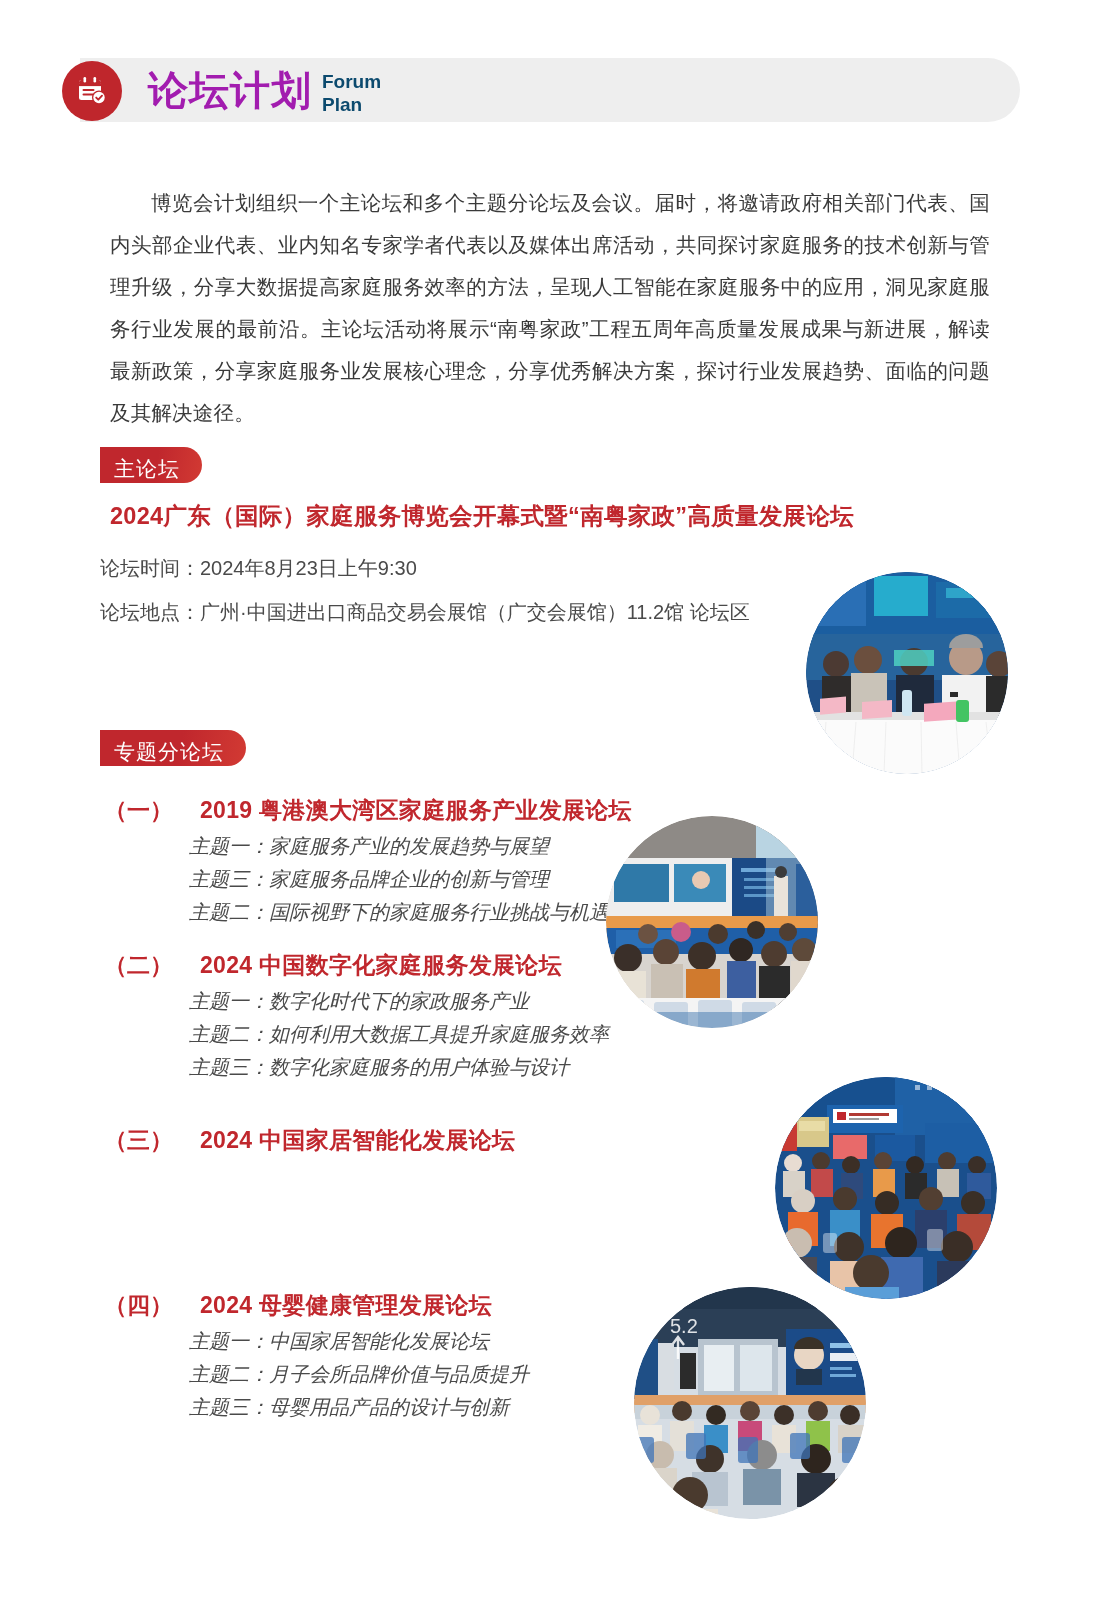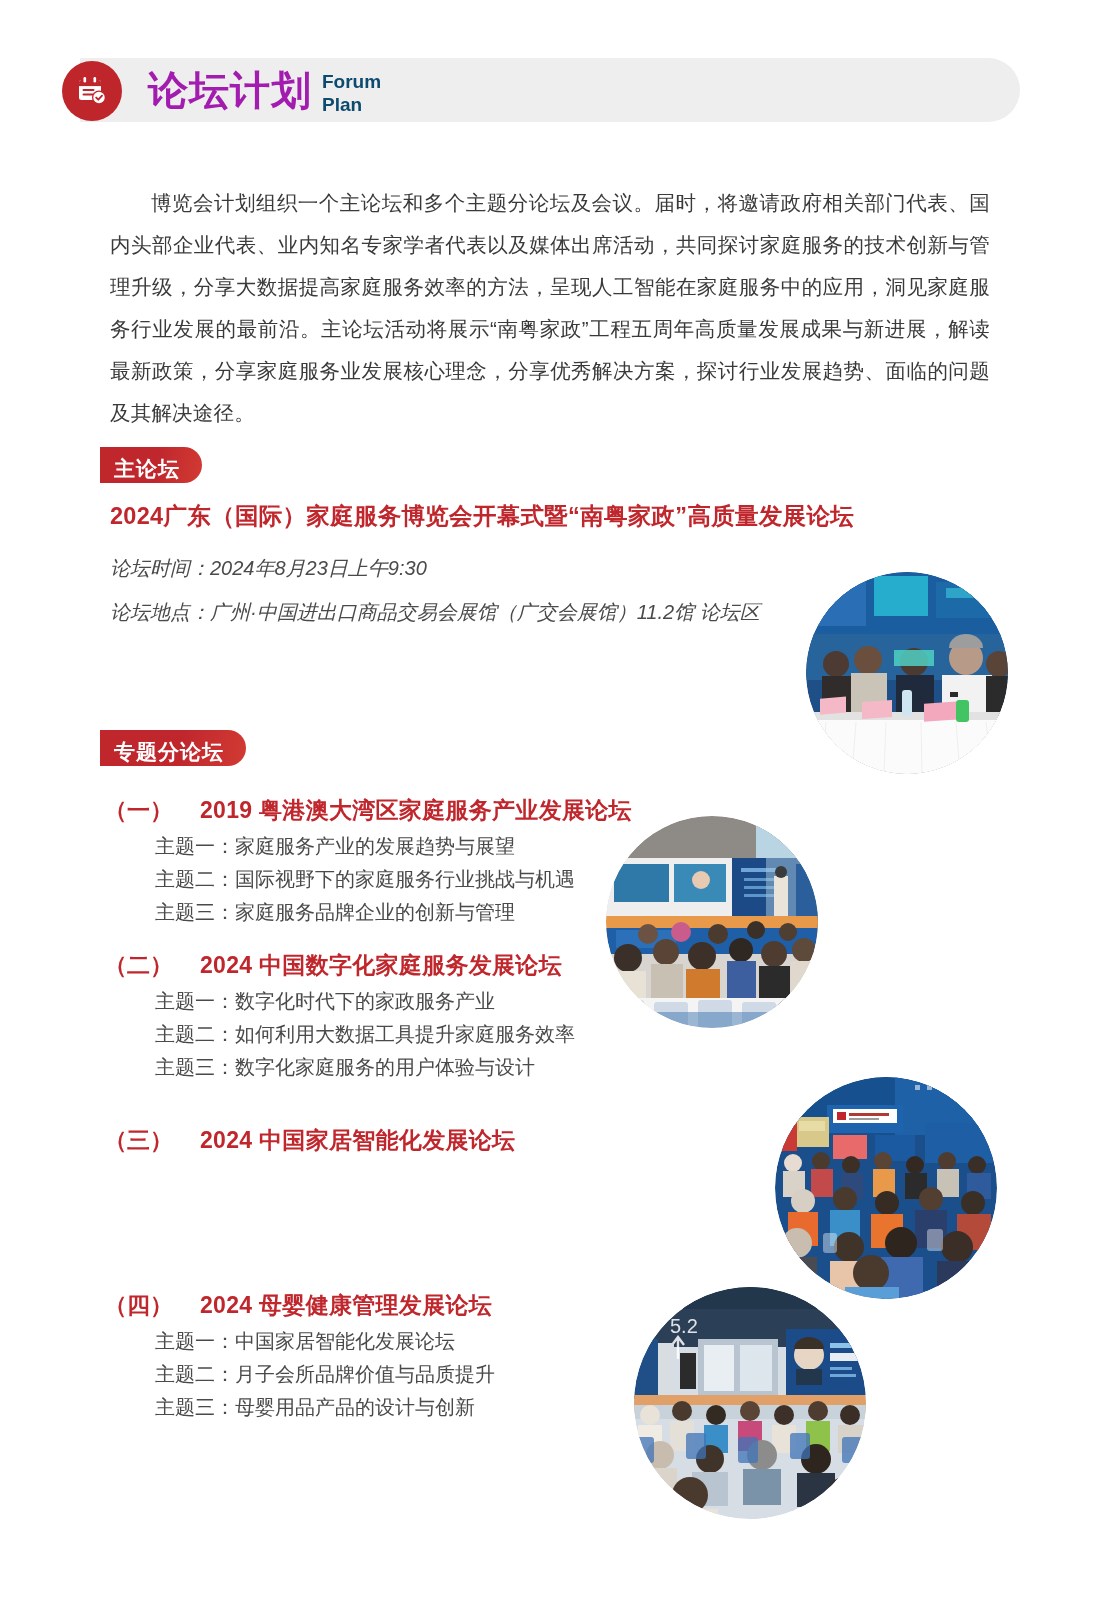--- a/index.html
+++ b/index.html
@@ -89,44 +89,43 @@
   .tag {
     position: absolute;
     height: 36px;
     background: linear-gradient(100deg, #c0272d 0%, #c0272d 55%, #d23a33 100%);
     border-radius: 0 18px 18px 0;
     display: flex;
     align-items: center;
     padding: 8px 22px 0 14px;
     color: #ffffff;
     font-size: 21px;
-    font-weight: bold;
+    font-weight: normal;
     letter-spacing: 1px;
     white-space: nowrap;
   }
   .tag-main   { left: 100px; top: 447px; }
   .tag-sub    { left: 100px; top: 730px; }
 
   
   .main-forum-title {
     position: absolute;
     left: 110px;
     top: 500px;
     font-size: 23.5px;
     font-weight: bold;
     color: #c0272d;
     letter-spacing: 0.3px;
     white-space: nowrap;
   }
   .main-forum-lines {
     position: absolute;
-    left: 110px;
+    left: 100px;
     top: 546px;
     width: 720px;
-    font-style: italic;
   }
   .main-forum-lines .line {
     font-size: 20px;
     line-height: 44px;
     color: #4a4a4a;
     white-space: nowrap;
   }
 
   
   .subforum {
@@ -147,22 +146,23 @@
     flex: 0 0 96px;
     letter-spacing: 0px;
   }
   .sub-title {
     font-size: 23px;
     font-weight: bold;
     color: #c0272d;
     letter-spacing: 0.3px;
   }
   .sub-topics {
-    margin-left: 51px;
+    margin-left: 85px;
     margin-top: 4px;
+    font-style: italic;
   }
   .sub-topics .topic {
     font-size: 20px;
     line-height: 33px;
     color: #4a4a4a;
     white-space: nowrap;
   }
 
   .sf1 { top: 795px; }
   .sf2 { top: 950px; }
@@ -224,22 +224,22 @@
 
 <div class="tag tag-sub">专题分论坛</div>
 
 <div class="subforum sf1">
   <div class="sub-head">
     <span class="sub-index">（一）</span>
     <span class="sub-title">2019 粤港澳大湾区家庭服务产业发展论坛</span>
   </div>
   <div class="sub-topics">
     <div class="topic">主题一：家庭服务产业的发展趋势与展望</div>
+    <div class="topic">主题三：家庭服务品牌企业的创新与管理</div>
     <div class="topic">主题二：国际视野下的家庭服务行业挑战与机遇</div>
-    <div class="topic">主题三：家庭服务品牌企业的创新与管理</div>
   </div>
 </div>
 
 <div class="subforum sf2">
   <div class="sub-head">
     <span class="sub-index">（二）</span>
     <span class="sub-title">2024 中国数字化家庭服务发展论坛</span>
   </div>
   <div class="sub-topics">
     <div class="topic">主题一：数字化时代下的家政服务产业</div>

